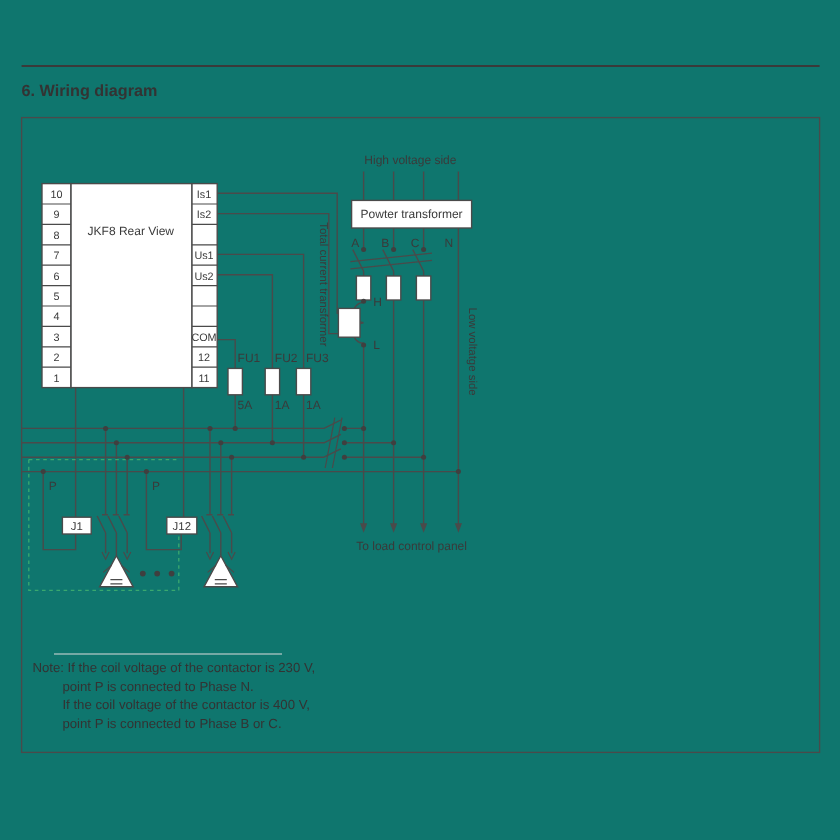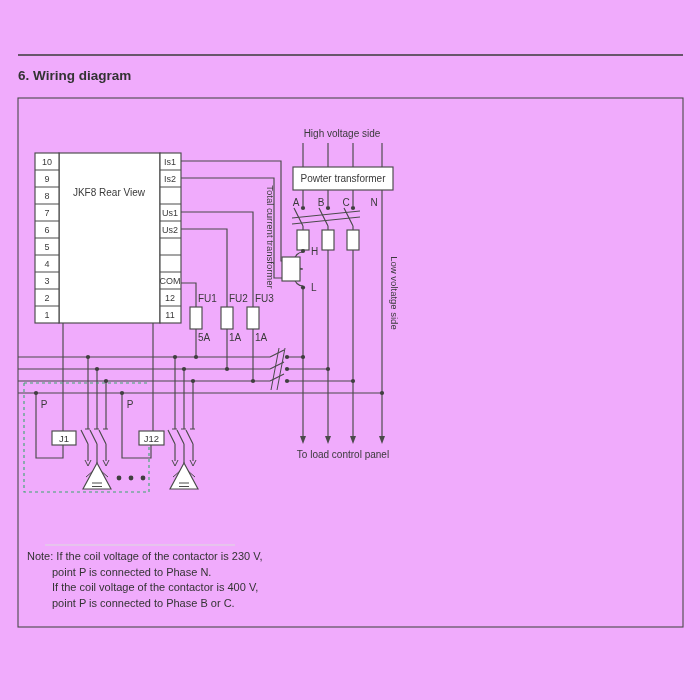--- a/index.html
+++ b/index.html
@@ -1,16 +1,16 @@
 <!DOCTYPE html>
 <html><head>
 <meta charset="utf-8">
 <style>
   html,body{margin:0;padding:0;background:#ffffff;}
-  .page{position:relative;width:700px;height:700px;background:#f0abfc;overflow:hidden;
+  .page{position:relative;width:700px;height:700px;background:#0f766e;overflow:hidden;
         font-family:"Liberation Sans", sans-serif;}
   svg text{font-family:"Liberation Sans", sans-serif;fill:#3a3a3a;}
   .t-heading{font-size:13.5px;font-weight:bold;fill:#333333;}
   .t-label{font-size:10px;}
   .t-small{font-size:9.5px;}
   .t-cell{font-size:9px;}
   .t-note{font-size:11px;fill:#333333;}
   .wire{stroke:#4a4a4a;stroke-width:1.15;fill:none;}
   .wire-thin{stroke:#4a4a4a;stroke-width:1;fill:none;}
   .boxw{fill:#ffffff;stroke:#4a4a4a;stroke-width:1.15;}

